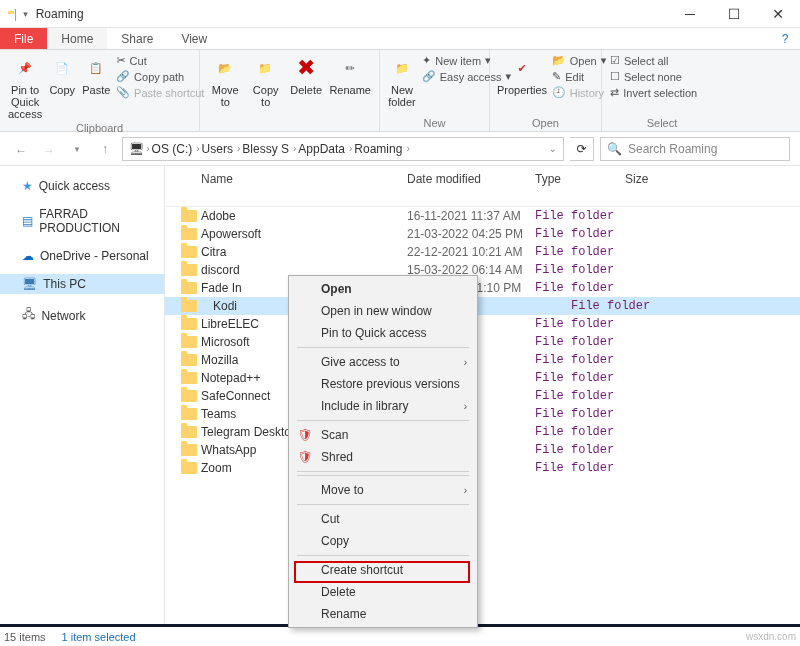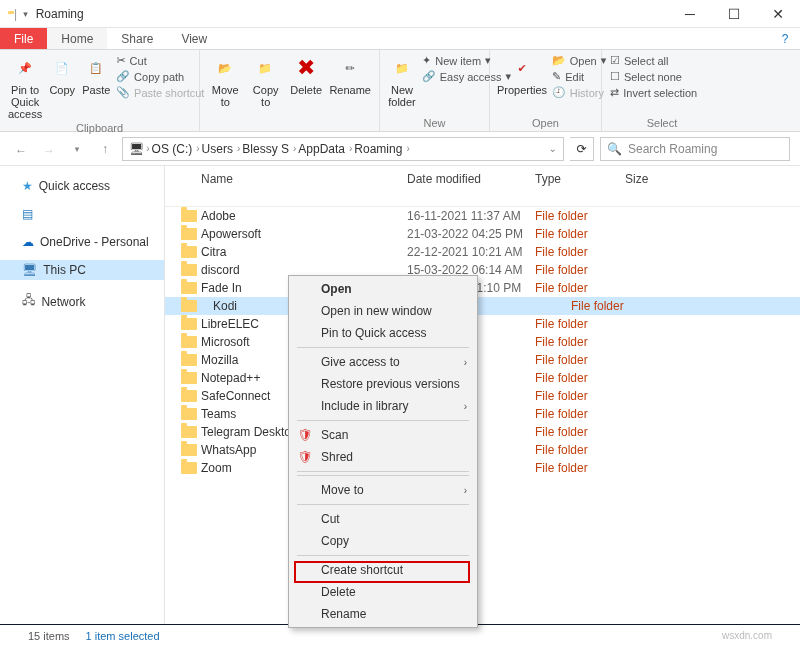--- a/index.html
+++ b/index.html
@@ -38,22 +38,22 @@
   .cols { display:flex; padding:6px 0 20px 36px; font-size:12px; color:#444; border-bottom:1px solid #eee; }
   .cols .c-name { width:206px; }
   .cols .c-date { width:128px; }
   .cols .c-type { width:90px; }
   .cols .c-size { width:60px; }
   .row { display:flex; padding:1px 0 1px 14px; align-items:center; font-size:12px; height:18px; }
   .row.sel { background:#cce8ff;gap:12px; }
   .row .fico { width:20px; display:flex; justify-content:center; }
   .row .c-name { width:208px; padding-left:2px; }
   .row .c-date { width:128px; color:#666; }
-  .row .c-type { width:90px; color:#c2410c; }
-  .status { height:22px; border-top:1px solid #0f172a; display:flex; align-items:center; padding:0 28px; gap:16px; font-size:11px; color:#555; }
+  .row .c-type { width:90px; color:#701a75;font-family:Liberation Mono, monospace; }
+  .status { height:22px; border-top:3px solid #0f172a; display:flex; align-items:center; padding:0 4px; gap:16px; font-size:11px; color:#555; }
   .ctx { position:absolute; left:288px; top:275px; width:190px; background:#f2f2f2; border:1px solid #b0b0b0; box-shadow:3px 3px 6px rgba(0,0,0,.25); font-size:12px; padding:2px; }
   .ctx .mi { padding:4px 8px 4px 30px; position:relative; display:flex; align-items:center; }
   .ctx .mi.bold { font-weight:600; }
   .ctx .mi .arr { margin-left:auto; color:#555; font-size:10px; }
   .ctx .sep { height:1px; background:#cfcfcf; margin:3px 6px; }
   .ctx .mi .pico { position:absolute; left:6px; width:16px; text-align:center; }
   .deletebox { position:absolute; left:294px; top:561px; width:176px; height:22px; border:2px solid #d40000; pointer-events:none; }
   .folder-ico { width:16px; height:12px; background:#ffd36b; border-radius:1px; position:relative; }
   .folder-ico:before { content:""; position:absolute; top:-3px; left:0; width:6px; height:3px; background:#ffd36b; border-radius:1px 1px 0 0; }
 </style>
@@ -203,20 +203,21 @@
 
 <div class="main">
   <div class="side" id="sidebar">
       <div class="item">
         <span style="color:#3a9adb">★</span>
         <span>Quick access</span>
       </div>
       <div style="height: 8px;"></div>
       <div class="item">
         <span style="color:#2f7fbf">▤</span>
+        <span>FARRAD PRODUCTION</span>
       </div>
       <div style="height: 8px;"></div>
       <div class="item">
         <span style="color:#0b68c1">☁</span>
         <span>OneDrive - Personal</span>
       </div>
       <div style="height: 8px;"></div>
       <div class="item sel">
         <span style="color:#3a7ab5">🖥</span>
         <span>This PC</span>

